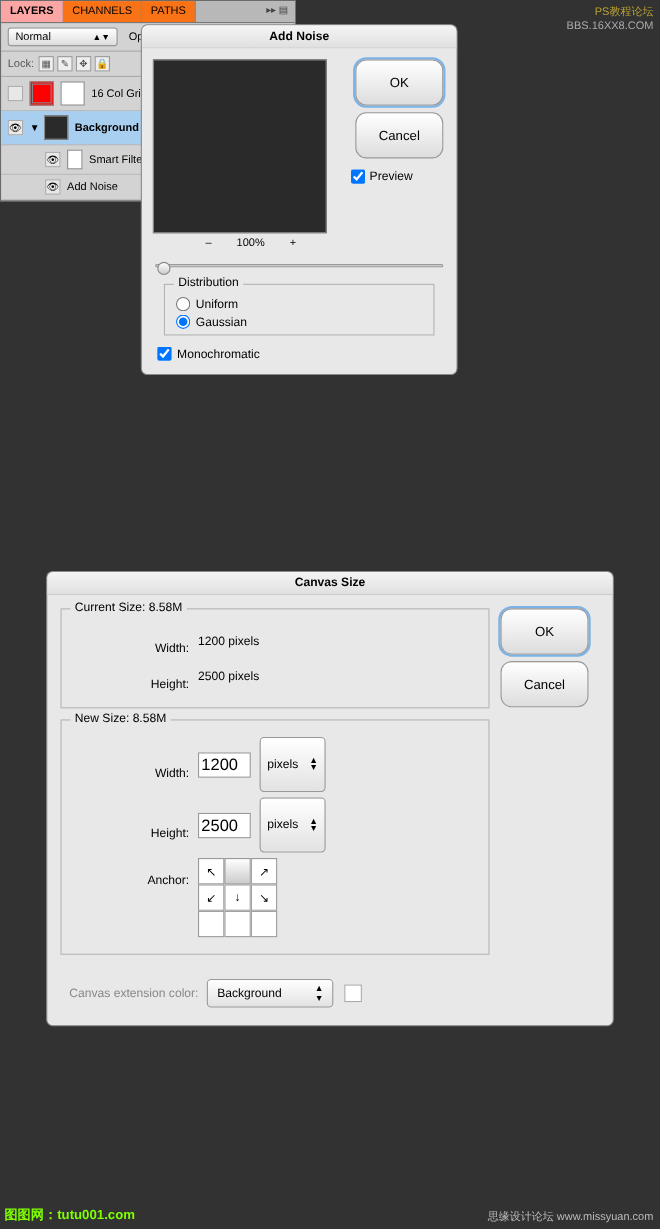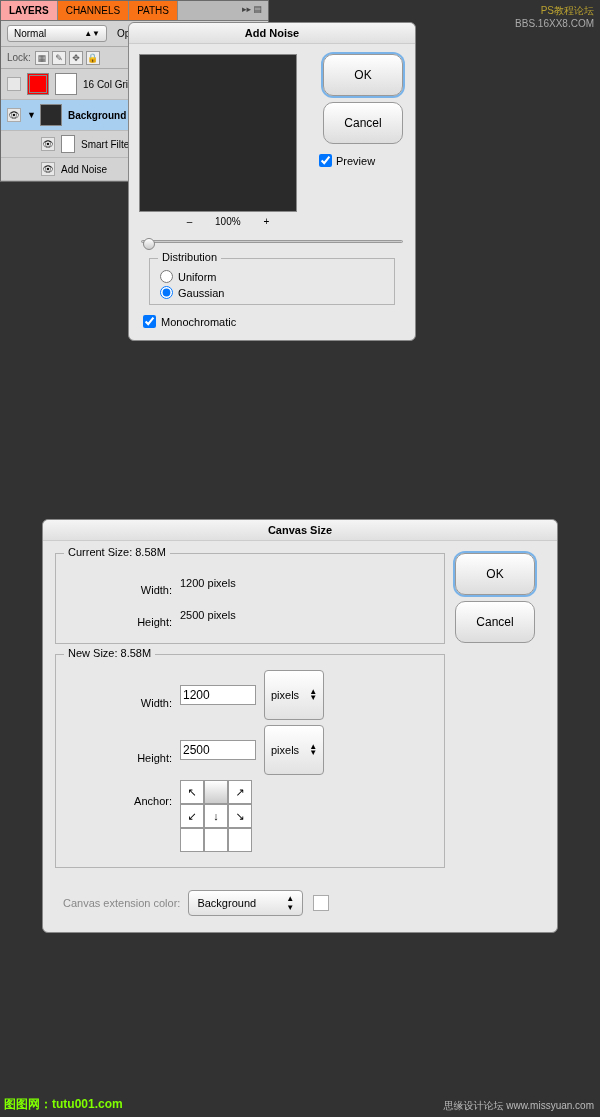--- a/index.html
+++ b/index.html
@@ -70,21 +70,21 @@
     
     #canvas-size { left: 42px; top: 519px; width: 516px; }
     #canvas-size .body { padding: 12px; display: flex; }
     .cs-left { flex: 1; }
     .cs-right { width: 100px; }
     .cs-fieldset { border: 1px solid #b4b4b4; padding: 10px 14px; margin-bottom: 10px; position: relative; }
     .cs-legend { position: absolute; top: -8px; left: 8px; background: #e8e8e8; padding: 0 4px; }
     .cs-row { display: flex; align-items: center; margin: 5px 0; }
     .cs-label { width: 110px; text-align: right; padding-right: 8px; margin-top: 15px; }
     .cs-val { }
-    .cs-input { width: 76px; border: 1px solid #999; padding: 2px; font-size: 12px; }
+    .cs-input { width: 48px; border: 1px solid #999; padding: 2px; font-size: 15px; }
     .cs-select { background: linear-gradient(#fff,#e2e2e2); border: 1px solid #999; border-radius: 4px; padding: 18px 6px; margin-left: 8px; font-size: 11px; display: inline-flex; align-items: flex-start; }
     .cs-select .stepper { margin-left: 10px; font-size: 8px; line-height: 6px; }
     .anchor-grid { display: grid; grid-template-columns: repeat(3, 24px); grid-template-rows: repeat(3, 24px); }
     .anchor-cell { border: 1px solid #999; display: flex; align-items: center; justify-content: center; font-size: 11px; background: #fff; }
     .anchor-cell.center { background: linear-gradient(#fff,#ccc); }
     .ext-row { padding: 0 20px 16px; display: flex; align-items: center; color: #888; }
     .ext-row .sel { background: linear-gradient(#fff,#e2e2e2); border: 1px solid #999; border-radius: 4px; padding: 3px 8px; margin-left: 8px; color: #000; display: inline-flex; align-items: center; }
     .ext-row .swatch { width: 16px; height: 16px; border: 1px solid #aaa; margin-left: 10px; background: #fff; }
 
     

